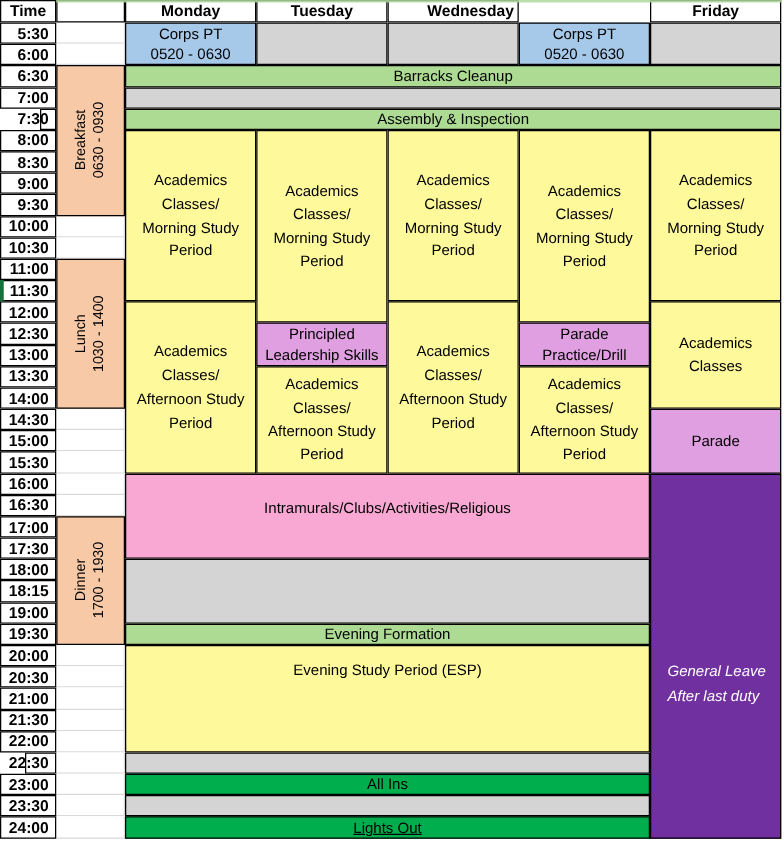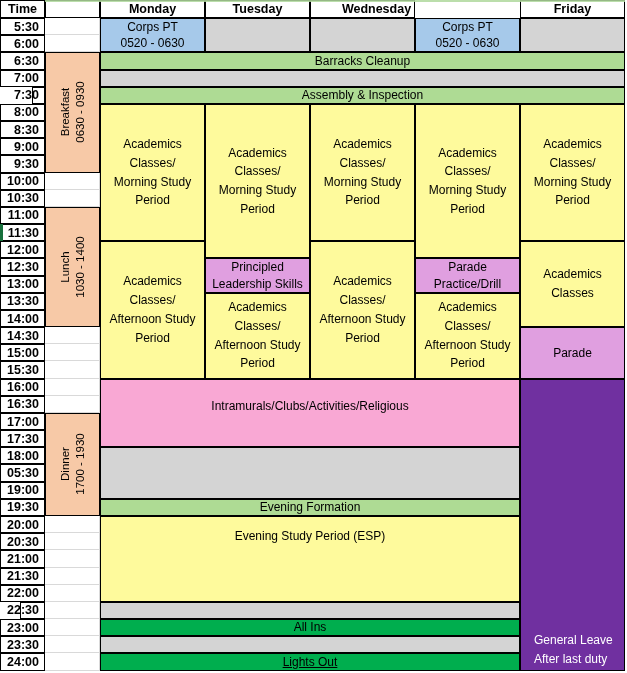--- a/index.html
+++ b/index.html
@@ -58,22 +58,22 @@
     text-align: center;
     font-size: 12px;
     overflow: hidden;
     z-index: 1;
   }
   .event .line { line-height: 16.5px; }
   .event.tall .line { line-height: 18.8px; }
   .event.top-center { justify-content: flex-start; padding-top: 11px; }
   .event.nudge-up .line { position: relative; top: -7px; }
   .event.top-left {
-    justify-content: flex-end; align-items: flex-start;
-    text-align: left; padding: 46px 0 0 13px;
+    justify-content: center; align-items: flex-start;
+    text-align: left; padding: 46px 0 0 13px; font-style: italic;
   }
   .event.top-left .line { line-height: 19.5px; }
   .top-strip { position: absolute; top: 0; height: 2px; opacity: 0.85; z-index: 4; }
   .selection-mark { position: absolute; z-index: 4; }
 </style>
 </head>
 <body>
 
 <div class="screen">
   <div class="sheet">
@@ -102,21 +102,21 @@
       <div class="tcell" style="grid-area: 18 / 1;">13:30</div>
       <div class="tcell" style="grid-area: 19 / 1;">14:00</div>
       <div class="tcell" style="grid-area: 20 / 1;">14:30</div>
       <div class="tcell" style="grid-area: 21 / 1;">15:00</div>
       <div class="tcell" style="grid-area: 22 / 1;">15:30</div>
       <div class="tcell" style="grid-area: 23 / 1;">16:00</div>
       <div class="tcell" style="grid-area: 24 / 1;">16:30</div>
       <div class="tcell" style="grid-area: 25 / 1;">17:00</div>
       <div class="tcell" style="grid-area: 26 / 1;">17:30</div>
       <div class="tcell" style="grid-area: 27 / 1;">18:00</div>
-      <div class="tcell" style="grid-area: 28 / 1;">05:30</div>
+      <div class="tcell" style="grid-area: 28 / 1;">18:15</div>
       <div class="tcell" style="grid-area: 29 / 1;">19:00</div>
       <div class="tcell" style="grid-area: 30 / 1;">19:30</div>
       <div class="tcell" style="grid-area: 31 / 1;">20:00</div>
       <div class="tcell" style="grid-area: 32 / 1;">20:30</div>
       <div class="tcell" style="grid-area: 33 / 1;">21:00</div>
       <div class="tcell" style="grid-area: 34 / 1;">21:30</div>
       <div class="tcell" style="grid-area: 35 / 1;">22:00</div>
       <div class="tcell" style="grid-area: 36 / 1; margin-left: 20px;">22:30</div>
       <div class="tcell" style="grid-area: 37 / 1;">23:00</div>
       <div class="tcell" style="grid-area: 38 / 1;">23:30</div>

